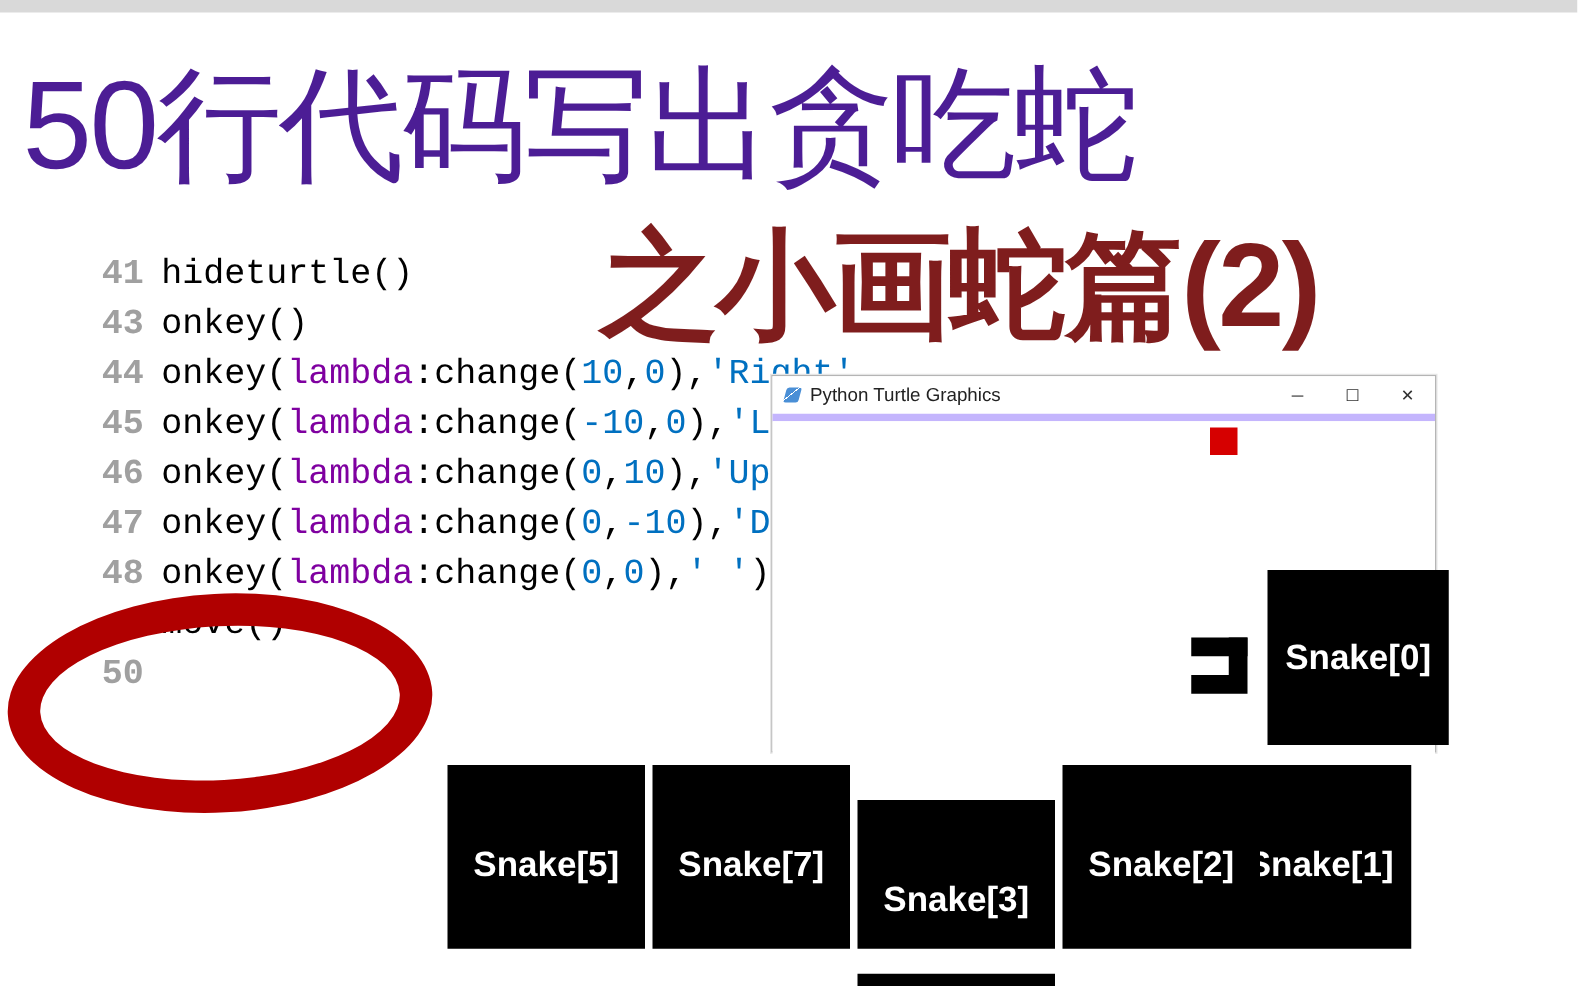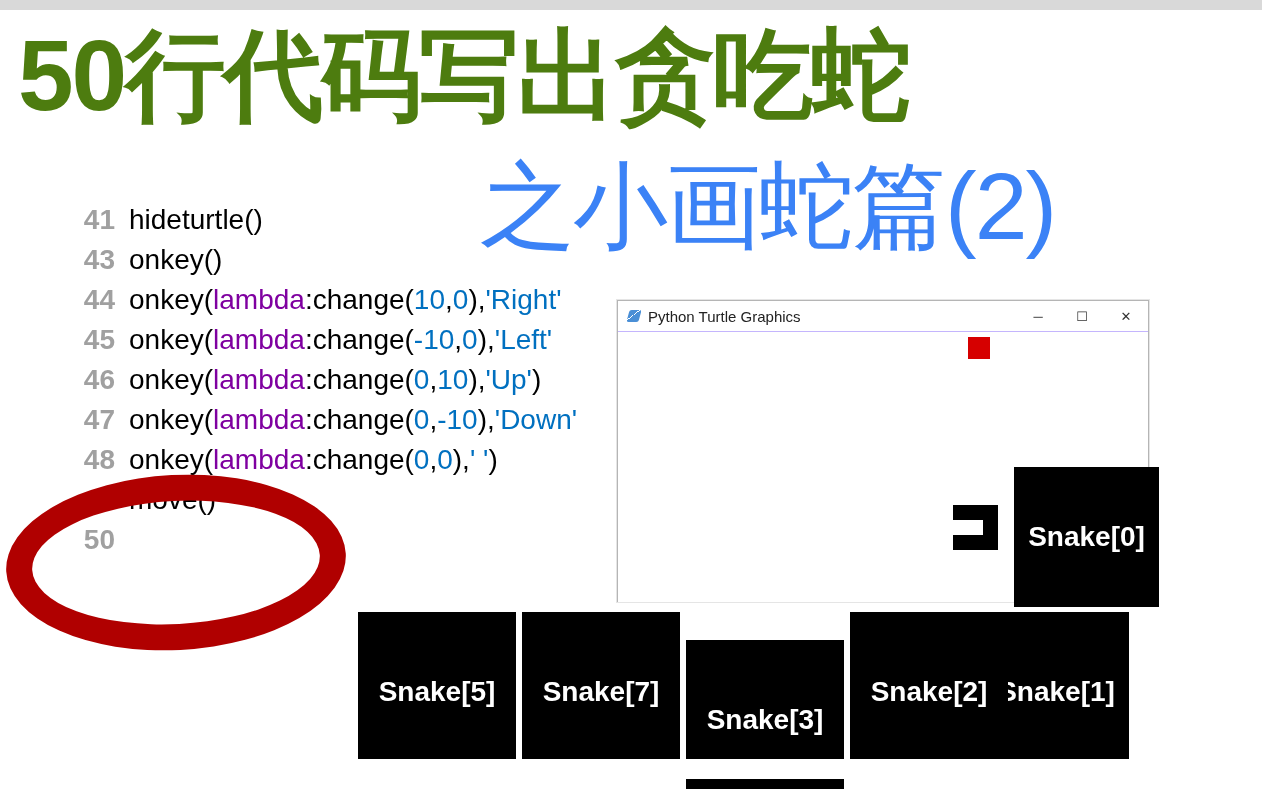--- a/index.html
+++ b/index.html
@@ -1,35 +1,35 @@
 <!DOCTYPE html>
 <html><head>
 <meta charset="utf-8">
 <style>
   html,body{margin:0;padding:0;width:1262px;height:789px;overflow:hidden;font-family:Arial,"Microsoft YaHei",sans-serif;background:#fff}
   #stage{position:relative;width:1262px;height:789px;background:#fff;border-top:10px solid #d9d9d9;box-sizing:border-box}
   
-  .title-main{position:absolute;left:18px;top:0;font-size:100px;font-weight:700;color:#4d7c0f;letter-spacing:-2px;white-space:nowrap}
-  .title-sub{position:absolute;left:480px;top:134px;font-size:95px;font-weight:400;color:#3b82f6;letter-spacing:-2px;white-space:nowrap}
+  .title-main{position:absolute;left:18px;top:24px;font-size:100px;font-weight:400;color:#4c1d95;letter-spacing:-2px;white-space:nowrap}
+  .title-sub{position:absolute;left:480px;top:156px;font-size:95px;font-weight:700;color:#7f1d1d;letter-spacing:-2px;white-space:nowrap}
   
-  .code{position:absolute;left:60px;top:190px;font-family:Liberation Sans, sans-serif;font-size:28px;line-height:40px}
+  .code{position:absolute;left:60px;top:190px;font-family:Liberation Mono, monospace;font-size:28px;line-height:40px}
   .code-row{display:flex;align-items:center;height:40px}
   .gutter{width:55px;color:#a0a0a0;text-align:right;padding-right:14px;user-select:none;font-weight:600}
   .code-text{white-space:pre}
   .t-func{color:#000}
   .t-kw{color:#7f00a0;font-weight:normal}
   .t-num{color:#0070c0}
   .t-str{color:#0070c0}
   .t-false{color:#7f00a0}
   .row-hl .code-text{background:#e6f5d0}
   
   .circle{position:absolute;left:6px;top:465px;width:340px;height:175px;border:26px solid #b00000;border-radius:50%;box-sizing:border-box;transform:rotate(-3deg)}
   
   .turtle-win{position:absolute;left:617px;top:290px;width:530px;height:300px;border:1px solid #b5b5b5;background:#fff;box-shadow:0 0 0 1px #e5e5e5}
-  .turtle-titlebar{height:30px;background:#fff;border-bottom:1px solid #c4b5fd;display:flex;align-items:center;font-size:15px;color:#222}
+  .turtle-titlebar{height:30px;background:#fff;border-bottom:6px solid #c4b5fd;display:flex;align-items:center;font-size:15px;color:#222}
   .feather{width:12px;height:12px;margin:0 8px 0 10px;display:inline-block;background:linear-gradient(135deg,#4a8fd6 40%,#fff 40%,#fff 45%,#4a8fd6 45%);border-radius:2px;transform:skewX(-15deg)}
   .tw-buttons{margin-left:auto;display:flex}
   .tw-btn{width:44px;height:30px;display:flex;align-items:center;justify-content:center;color:#333;font-size:13px}
   .turtle-canvas{position:relative;width:100%;height:calc(100% - 30px);background:#fff}
   .food{position:absolute;left:350px;top:5px;width:22px;height:22px;background:#d60000}
   .snake-L{position:absolute;left:335px;top:203px;width:45px;height:15px;background:#000;box-shadow: 0 -30px 0 0 #000, 30px -30px 0 0 #fff; }
   .snake-Lv{position:absolute;left:365px;top:173px;width:15px;height:30px;background:#000}
   
   .sbox{position:absolute;background:#000;color:#fff;display:flex;align-items:center;justify-content:center;font-size:28px;font-weight:700}
   
@@ -93,21 +93,21 @@
       </div>
     </div>
     <div class="turtle-canvas">
       <div class="food"></div>
       <div class="snake-L"></div>
       <div class="snake-Lv"></div>
     </div>
   </div>
 
   <div id="snake-boxes">
-      <div class="sbox" style="left: 1014px; top: 457px; width: 145px; height: 140px;">Snake[0]</div>
+      <div class="sbox" style="left: 1014px; top: 446px; width: 145px; height: 140px;">Snake[0]</div>
       <div class="sbox" style="left: 984px; top: 602px; width: 145px; height: 159px;">Snake[1]</div>
       <div class="sbox" style="left: 850px; top: 602px; width: 158px; height: 159px;">Snake[2]</div>
       <div class="sbox" style="left: 686px; top: 630px; width: 158px; height: 159px;">Snake[3]</div>
       <div class="sbox" style="left: 522px; top: 602px; width: 158px; height: 159px;">Snake[7]</div>
       <div class="sbox" style="left: 358px; top: 602px; width: 158px; height: 159px;">Snake[5]</div>
     </div>
 
   <div class="bottom-strip"></div>
 </div>
 

